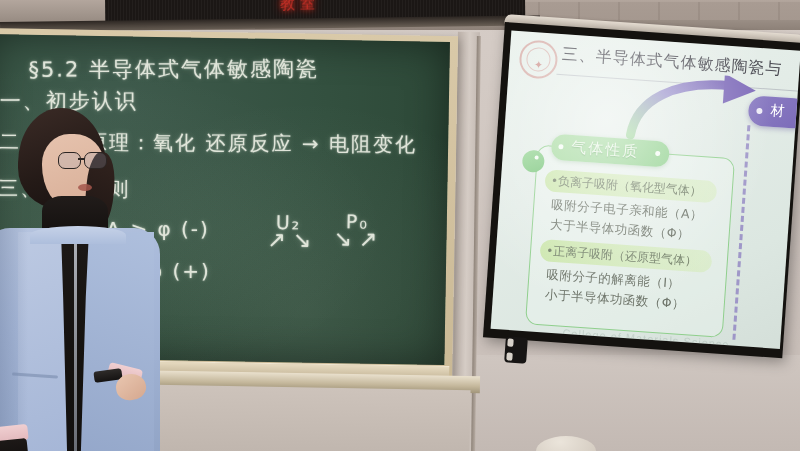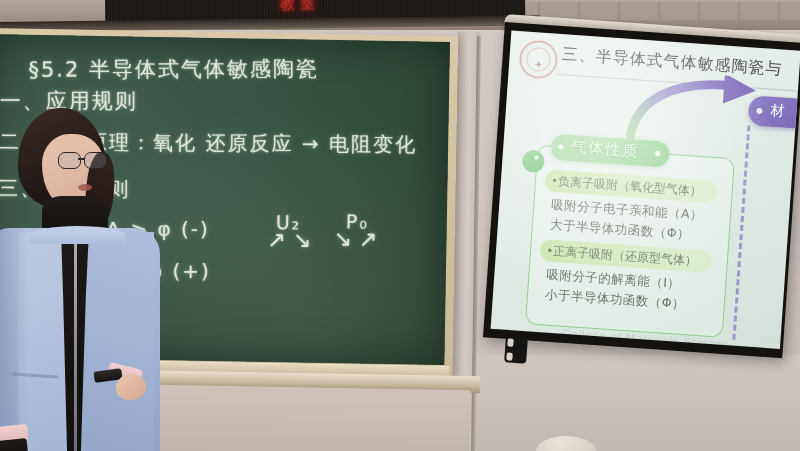--- a/index.html
+++ b/index.html
@@ -393,21 +393,21 @@
   <div class="beam-shadow"></div>
 
   <div class="pillar"></div>
   <div class="pillar-edge"></div>
 
   <div class="bb-frame">
     <div class="bb">
       <div class="bb-dust"></div>
 
       <div class="chalk c-title">§5.2  半导体式气体敏感陶瓷</div>
-      <div class="chalk c-l1">一、应用规则</div>
+      <div class="chalk c-l1">一、初步认识</div>
       <div class="chalk c-l2">二、基本原理：氧化 还原反应 → 电阻变化</div>
       <div class="chalk c-l3">三、应用规则</div>
       <div class="chalk c-e1">(1)  A &gt; φ   (-)</div>
       <div class="chalk c-e2">(2)  I &lt; φ   (+)</div>
       <div class="chalk c-u">U₂</div>
       <div class="chalk c-p">P₀</div>
       <div class="chalk c-arrows">↗ ↘</div>
       <div class="chalk c-arrows2">↘ ↗</div>
     </div>
     <div class="chalk-tray"></div>

